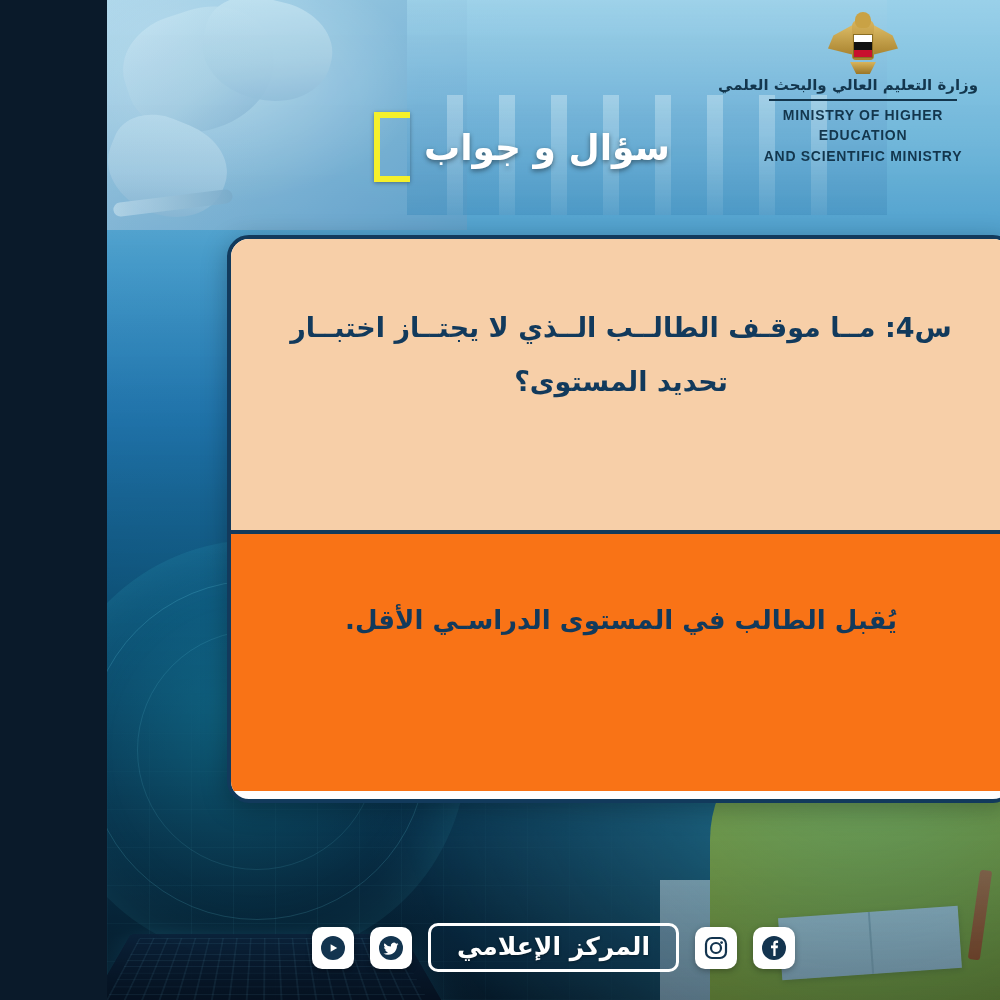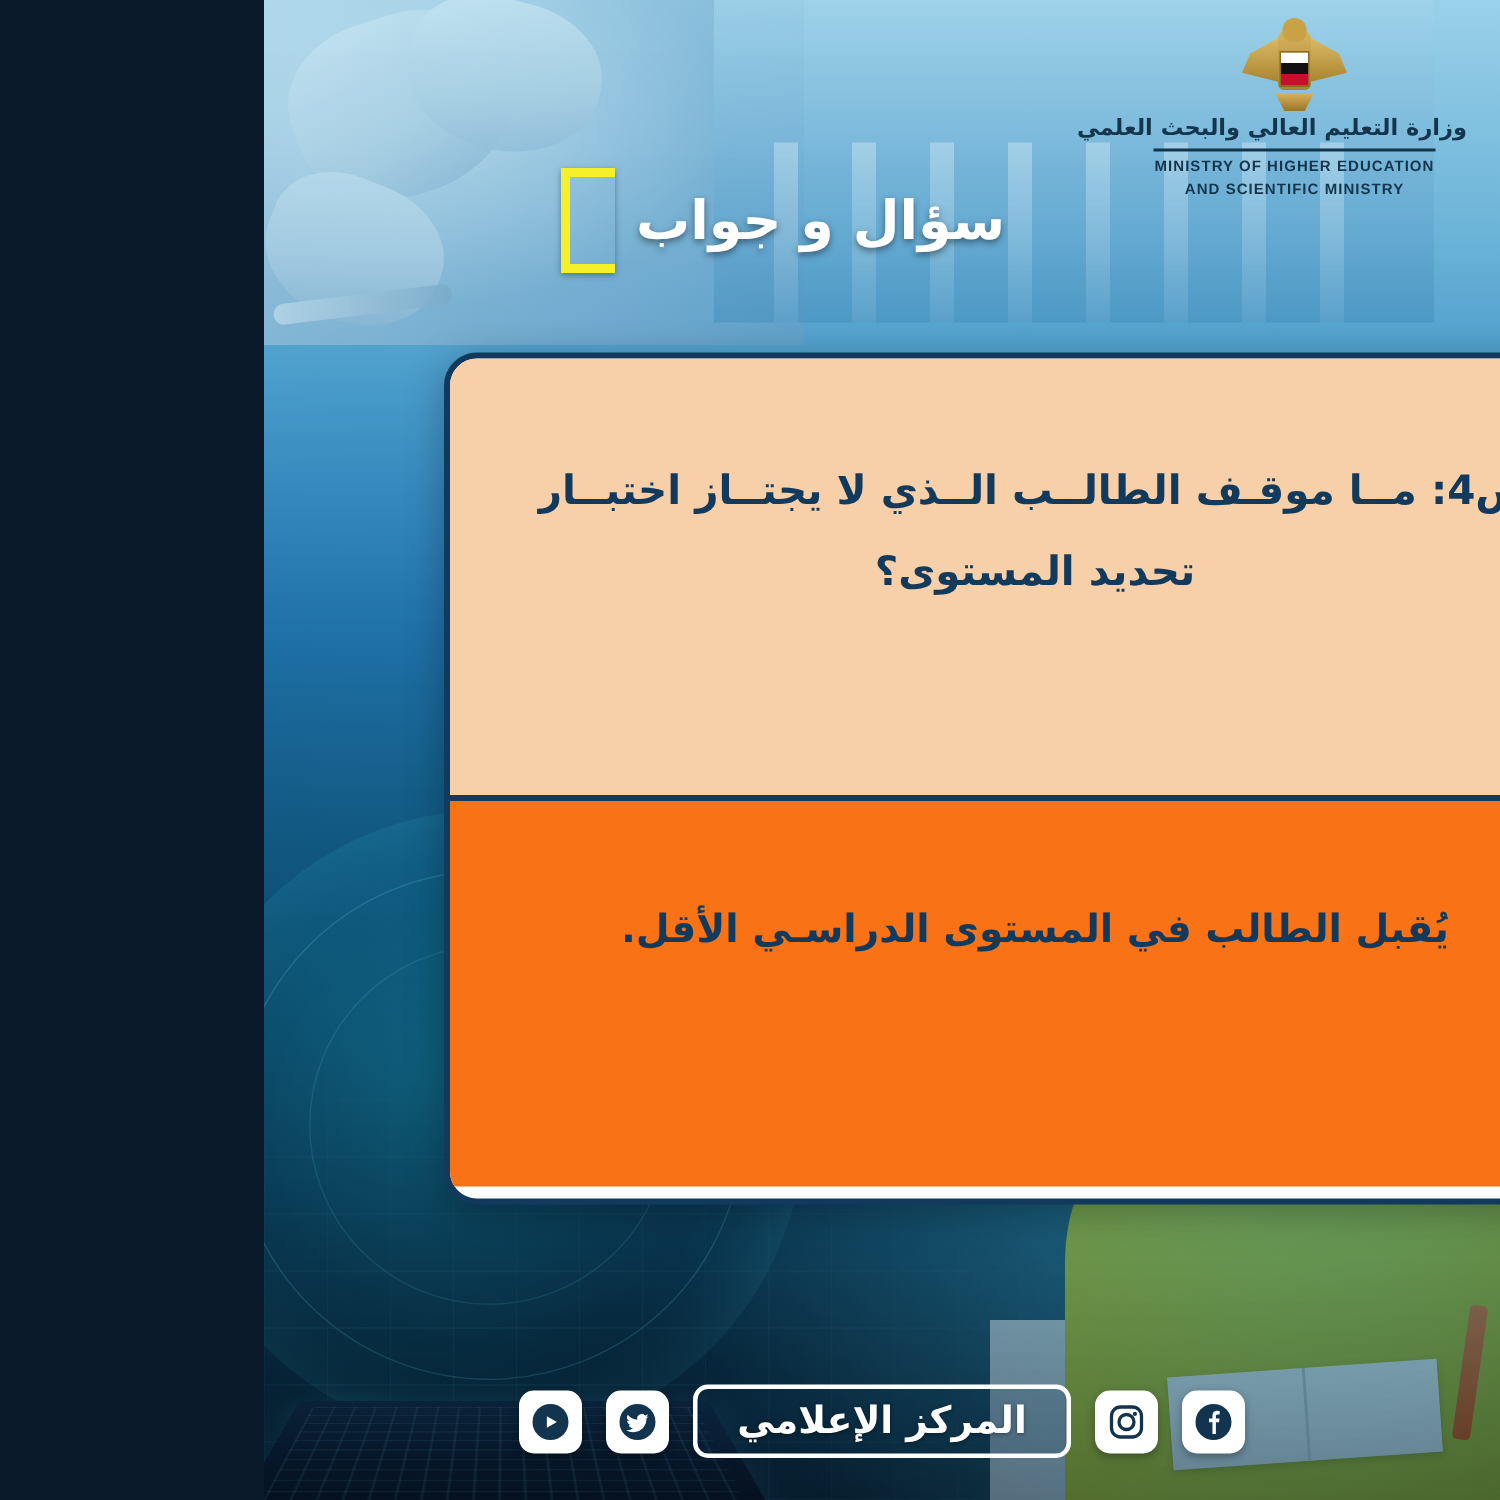--- a/index.html
+++ b/index.html
@@ -2,21 +2,21 @@
 <html lang="ar" dir="rtl"><head>
 <meta charset="utf-8">
 <style>
   html, body {
     margin: 0;
     padding: 0;
     background: #0a1a2a;
   }
   .canvas {
     position: relative;
-    width: 824px;
+    width: 893px;
     height: 1000px;
     overflow: hidden;
     font-family: "DejaVu Sans", "Liberation Sans", sans-serif;
     background: #0e3f5e;
   }
 
   
   .bg-base {
     position: absolute;
     inset: 0;
@@ -203,21 +203,21 @@
   .logo-ar {
     font-size: 15px; font-weight: 700; color: #13364d; letter-spacing: .4px;
     line-height: 1.2; white-space: nowrap;
     font-family: "DejaVu Sans", sans-serif;
   }
   .logo-rule {
     width: 188px; height: 2px; background: #13364d; margin: 5px auto 4px;
   }
   .logo-en {
     font-family: "Liberation Sans", sans-serif;
-    font-size: 10px; font-weight: 700; color: #13364d;
+    font-size: 14px; font-weight: 700; color: #13364d;
     letter-spacing: .7px; line-height: 1.45;
     direction: ltr;
   }
 
   .title-block {
     position: absolute; right: 330px; top: 112px;
     display: flex; align-items: center; gap: 14px;
     direction: rtl;
   }
   .title-text {

